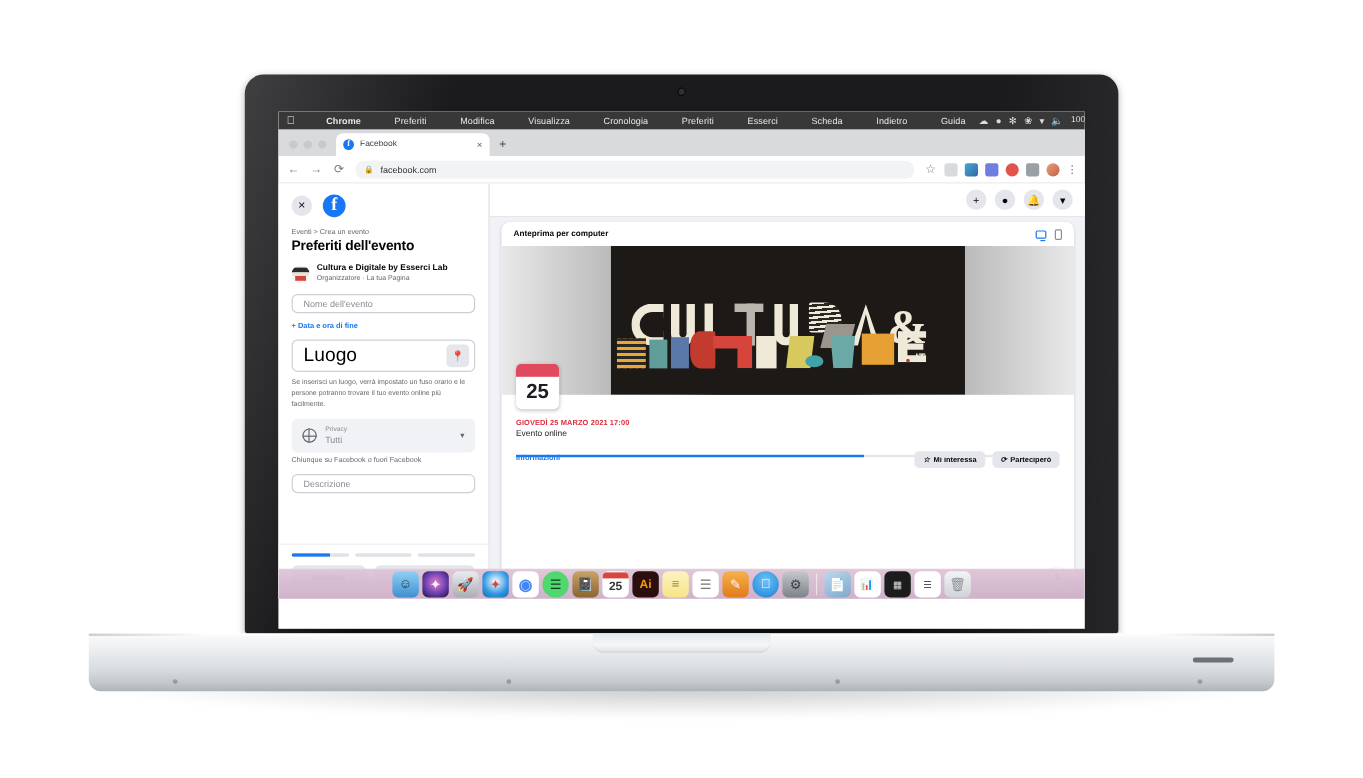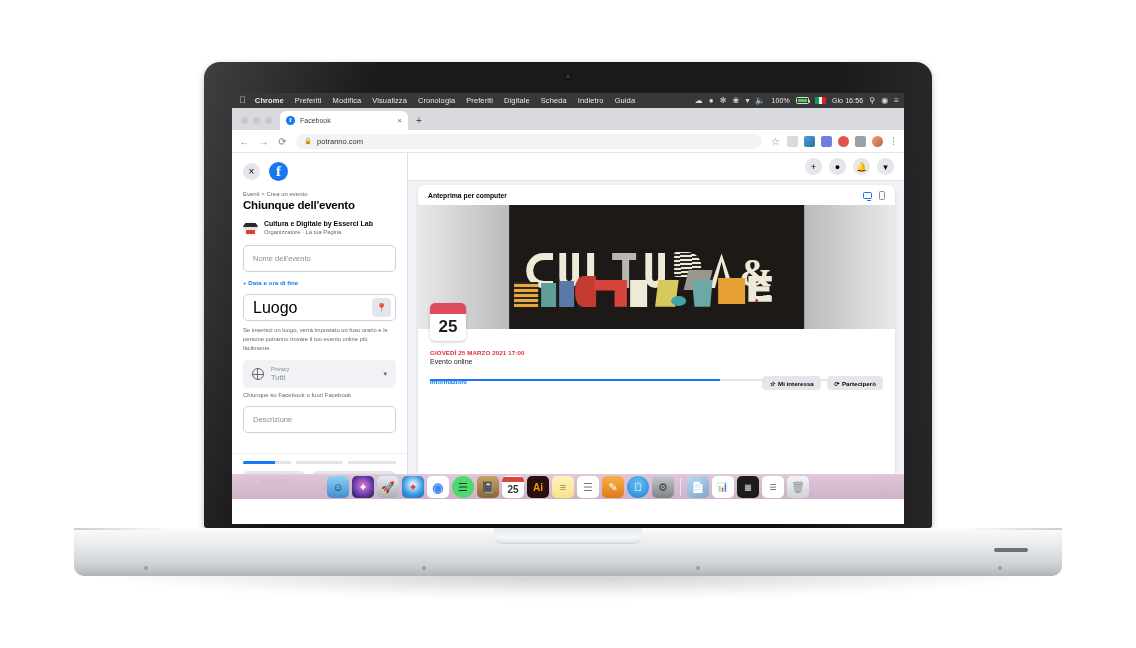--- a/index.html
+++ b/index.html
@@ -51,21 +51,21 @@
     filter: blur(3px);
   }
 
   
   .menubar {
     position:absolute; left:0; top:0; width:100%; height:15px;
     background:#383838; color:#e9e9e9;
     display:flex; align-items:center; font-size:7.5px; letter-spacing:.1px;
   }
   .menubar .apple { margin:0 9px 0 7px; font-size:9px; line-height:1; }
-  .menubar .mi { margin-right:11px; white-space:nowrap; }
+  .menubar .mi { margin-right:11px; white-space:nowrap;margin-left:17px; }
   .menubar .mi.bold { font-weight:bold; }
   .menubar .right { margin-left:auto; display:flex; align-items:center; gap:6px; padding-right:5px; }
   .mb-ico { font-size:8px; opacity:.92; line-height:1; }
   .mb-txt { font-size:7px; }
   .batt { display:inline-block; width:13px; height:7px; border:1px solid #ddd; border-radius:1.5px; position:relative; }
   .batt::after{content:""; position:absolute; right:-2.5px; top:2px; width:1.5px; height:3px; background:#ddd; border-radius:0 1px 1px 0;}
   .batt i{ position:absolute; left:1px; top:1px; bottom:1px; width:9px; background:#4cd04c; display:block; }
   .flag { width:11px; height:7px; display:inline-block; background:linear-gradient(90deg,#0a9e52 33%,#f2f2f2 33%,#f2f2f2 66%,#d8232a 66%); }
 
   
@@ -124,21 +124,21 @@
 
   .org-row { display:flex; align-items:center; gap:6px; margin-bottom:9px; }
   .org-av { width:15px; height:15px; border-radius:50%; background:#f3f3f3; position:relative; overflow:hidden; flex:none; }
   .org-av .b1{position:absolute;left:0;right:0;top:2px;height:4px;background:#2b2b2b;}
   .org-av .b2{position:absolute;left:1px;right:1px;top:6px;height:3px;background:#e8e3d4;}
   .org-av .b3{position:absolute;left:3px;right:3px;top:9px;height:4px;background:#d6443c;}
   .org-name { font-size:7px; font-weight:bold; color:#050505; line-height:1.25; }
   .org-sub { font-size:5.8px; color:#65676b; line-height:1.3; }
 
   .field {
-    border:1px solid #ccd0d5; border-radius:5px; height:27px;
+    border:1px solid #ccd0d5; border-radius:5px; height:16px;
     display:flex; align-items:center; padding:0 9px; margin-bottom:7px; background:#fff;
   }
   .field .ph { font-size:7.5px; color:#8a8d91; }
 
   .dt-row { display:flex; gap:0; border:1px solid #ccd0d5; border-radius:5px; margin-bottom:5px; overflow:hidden; }
   .dt-cell { flex:1; padding:3px 7px; display:flex; align-items:center; gap:6px; }
   .dt-cell + .dt-cell { border-left:1px solid #ccd0d5; }
   .cal-ico { width:10px; height:10px; border:1px solid #65676b; border-radius:1.5px; position:relative; flex:none; }
   .cal-ico::before{content:"";position:absolute;left:0;right:0;top:2px;height:1px;background:#65676b;}
   .dt-lbl { font-size:5.6px; color:#65676b; line-height:1.3; }
@@ -237,21 +237,21 @@
   <div class="screen">
 
     <div class="menubar">
       <span class="apple"></span>
       <span class="mi bold">Chrome</span>
       <span class="mi">Preferiti</span>
       <span class="mi">Modifica</span>
       <span class="mi">Visualizza</span>
       <span class="mi">Cronologia</span>
       <span class="mi">Preferiti</span>
-      <span class="mi">Digitale</span>
+      <span class="mi">Esserci</span>
       <span class="mi">Scheda</span>
       <span class="mi">Indietro</span>
       <span class="mi">Guida</span>
       <span class="right">
         <span class="mb-ico">☁</span>
         <span class="mb-ico">●</span>
         <span class="mb-ico">✻</span>
         <span class="mb-ico">❀</span>
         <span class="mb-ico">▾</span>
         <span class="mb-ico">🔈</span>
@@ -280,21 +280,21 @@
       </div>
       <span class="newtab">+</span>
     </div>
 
     <div class="chrome-omnibar">
       <span class="nav-ic">←</span>
       <span class="nav-ic">→</span>
       <span class="nav-ic">⟳</span>
       <div class="urlbox">
         <span class="lock">🔒</span>
-        <span class="url">potranno.com</span>
+        <span class="url">facebook.com</span>
       </div>
       <span class="omni-right">
         <span class="nav-ic">☆</span>
         <span class="ext" style="background:#d8dadd;"></span>
         <span class="ext" style="background:linear-gradient(135deg,#4aa3d8,#2c6f9e);"></span>
         <span class="ext" style="background:#6f7ce0;"></span>
         <span class="ext" style="background:#e0544b;border-radius:50%;"></span>
         <span class="ext" style="background:#9aa0a6;"></span>
         <span class="avatar-ic"></span>
         <span class="kebab">⋮</span>
@@ -311,21 +311,21 @@
       </div>
 
       <div class="fb-sidebar">
         <div class="side-head">
           <span class="x-btn">×</span>
           <span class="fb-logo">f</span>
         </div>
 
         <div class="side-body">
           <div class="breadcrumb">Eventi &gt; Crea un evento</div>
-          <div class="page-title">Chiunque dell'evento</div>
+          <div class="page-title">Preferiti dell'evento</div>
 
           <div class="org-row">
             <span class="org-av">
                 <i class="b1"></i>
                 <i class="b2"></i>
                 <i class="b3"></i>
               </span>
             <span>
               <div class="org-name">Cultura e Digitale by Esserci Lab</div>
               <div class="org-sub">Organizzatore · La tua Pagina</div>

